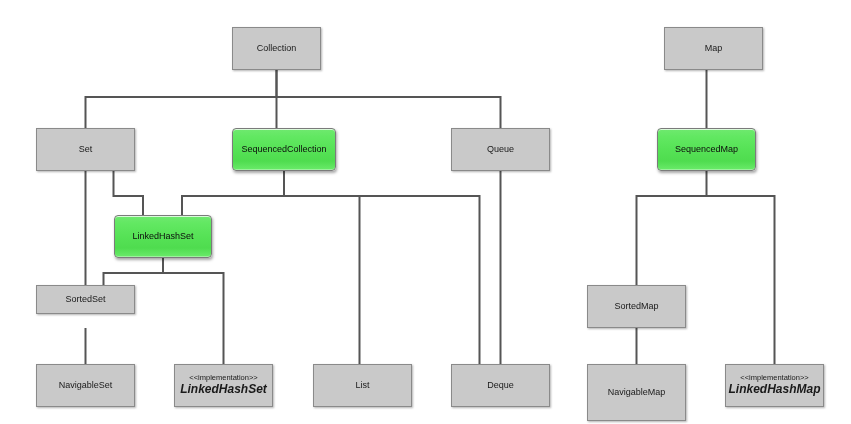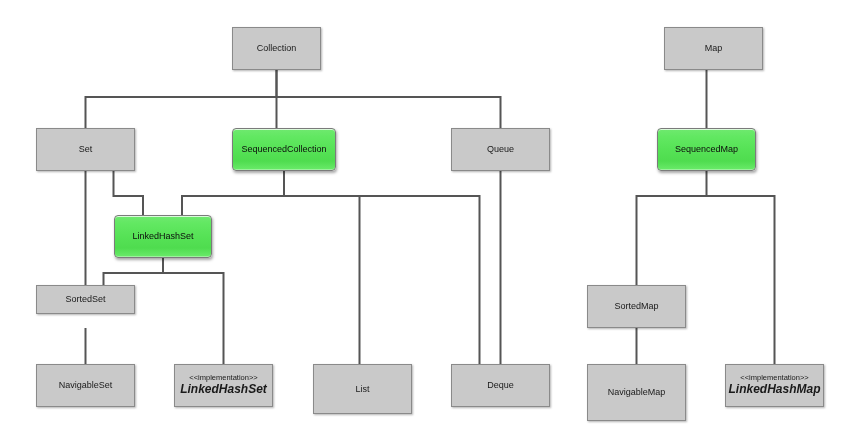--- a/index.html
+++ b/index.html
@@ -127,21 +127,21 @@
       <div class="node plain" style="left: 587px; top: 285px; width: 99px; height: 43px;">
         <span class="node-label">SortedMap</span>
       </div>
       <div class="node plain" style="left: 36px; top: 364px; width: 99px; height: 43px;">
         <span class="node-label">NavigableSet</span>
       </div>
       <div class="node plain" style="left: 174px; top: 364px; width: 99px; height: 43px;">
         <span class="stereotype">&lt;&lt;implementation&gt;&gt;</span>
         <span class="impl-name">LinkedHashSet</span>
       </div>
-      <div class="node plain" style="left: 313px; top: 364px; width: 99px; height: 50px;">
+      <div class="node plain" style="left: 313px; top: 364px; width: 99px; height: 43px;">
         <span class="node-label">List</span>
       </div>
       <div class="node plain" style="left: 451px; top: 364px; width: 99px; height: 43px;">
         <span class="node-label">Deque</span>
       </div>
       <div class="node plain" style="left: 587px; top: 364px; width: 99px; height: 57px;">
         <span class="node-label">NavigableMap</span>
       </div>
       <div class="node plain" style="left: 725px; top: 364px; width: 99px; height: 43px;">
         <span class="stereotype">&lt;&lt;implementation&gt;&gt;</span>

